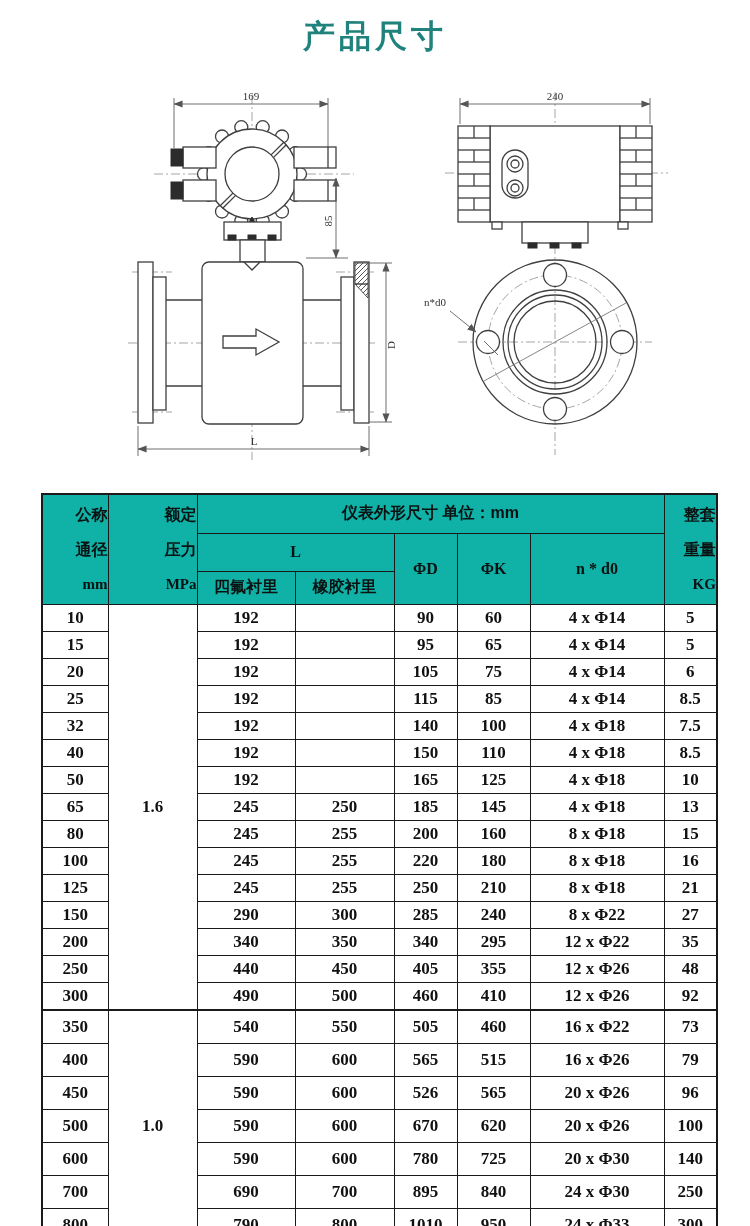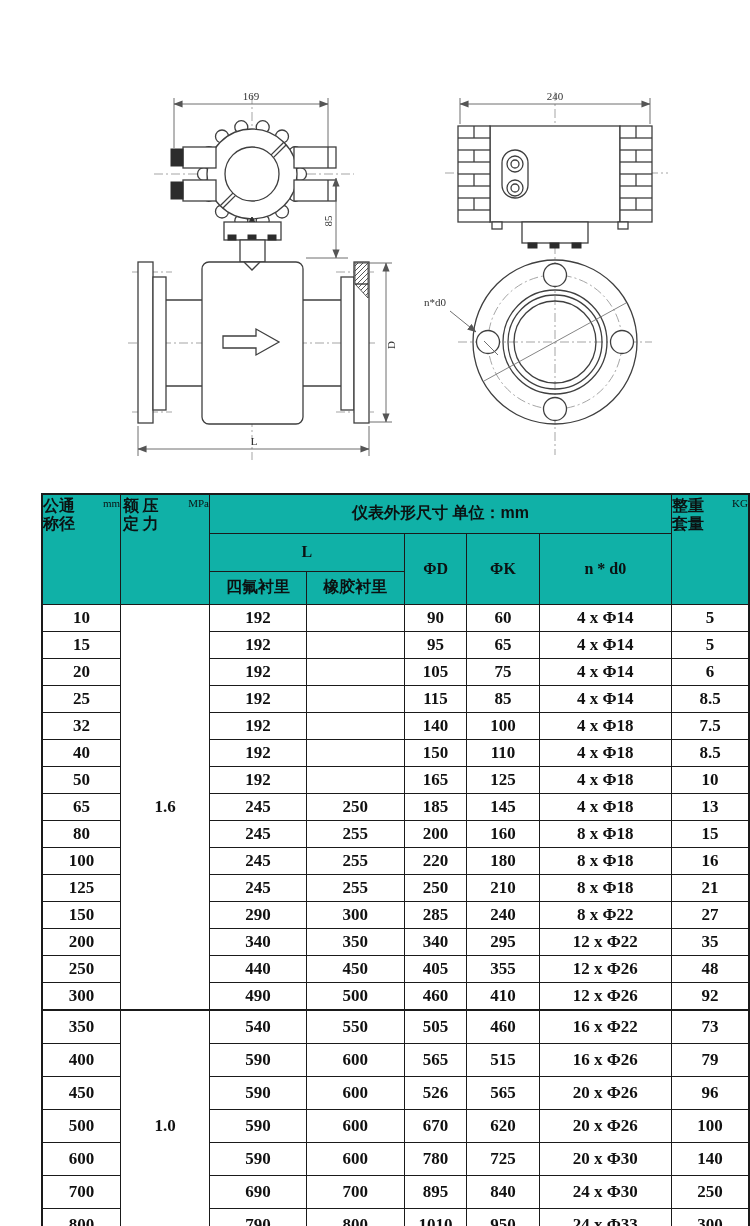--- a/index.html
+++ b/index.html
@@ -20,23 +20,23 @@
   }
   table.dims th,table.dims td{
     border:1px solid #1a1a1a;text-align:center;vertical-align:middle;padding:0;
   }
   table.dims thead th{
     background:#10b1a7;color:#0b1212;font-weight:700;font-size:16px;
   }
   thead tr.hrow1{height:39px;}
   thead tr.hrow2{height:38px;}
   thead tr.hrow3{height:33px;}
-  .th-stack{display:flex;flex-direction:row;justify-content:space-around;height:104px;}
+  .th-stack{display:flex;flex-direction:column;justify-content:space-around;height:104px;align-items:flex-end;}
   .th-stack span{line-height:1.1;}
-  .unit-line{font-family:"Liberation Serif","DejaVu Serif",serif;font-size:11px;font-weight:400;margin-left:28px;}
+  .unit-line{font-family:"Liberation Serif","DejaVu Serif",serif;font-size:15px;font-weight:700;margin-left:28px;}
   .serif-label{font-family:"Liberation Serif","DejaVu Serif",serif;font-size:16px;font-weight:700;}
   table.dims td{
     font-family:"Liberation Serif","DejaVu Serif",serif;font-size:17px;font-weight:700;color:#111;
     background:#ffffff;
   }
   tr.g1 td{height:26px;}
   tr.g2 td{height:32px;}
   tr.group-start td{border-top:2px solid #1a1a1a;}
   td.pressure-cell{font-size:17px;}
   
@@ -45,20 +45,21 @@
   .cl{stroke:#9b9b9b;stroke-width:0.9;fill:none;stroke-dasharray:9 3 2 3;}
   .dim{stroke:#5f5f5f;stroke-width:0.9;fill:none;}
   .dimtxt{font-family:"Liberation Serif","DejaVu Serif",serif;font-size:11px;fill:#333;}
   .dark{fill:#2c2c2c;stroke:#2c2c2c;}
 </style>
 </head>
 <body>
 
 <div class="page">
 
+  <div class="page-title">产品尺寸</div>
 
   <div class="drawing" style="left:111px;top:85px;">
     <svg width="300" height="385" viewBox="95 85 300 385">
       <defs>
         <marker id="arrL" markerWidth="10" markerHeight="8" refX="9.5" refY="4" orient="auto-start-reverse">
           <path d="M0,0 L10,4 L0,8 Z" fill="#555"></path>
         </marker>
         <pattern id="hatchL" patternUnits="userSpaceOnUse" width="5" height="5">
           <path d="M0 5 L5 0" stroke="#444" stroke-width="0.9"></path>
         </pattern>

